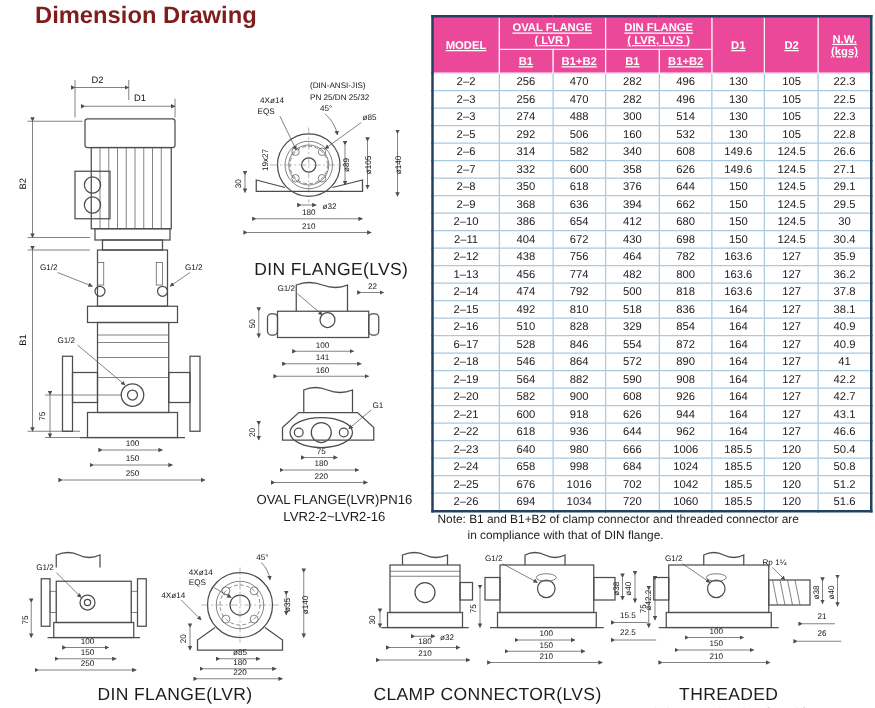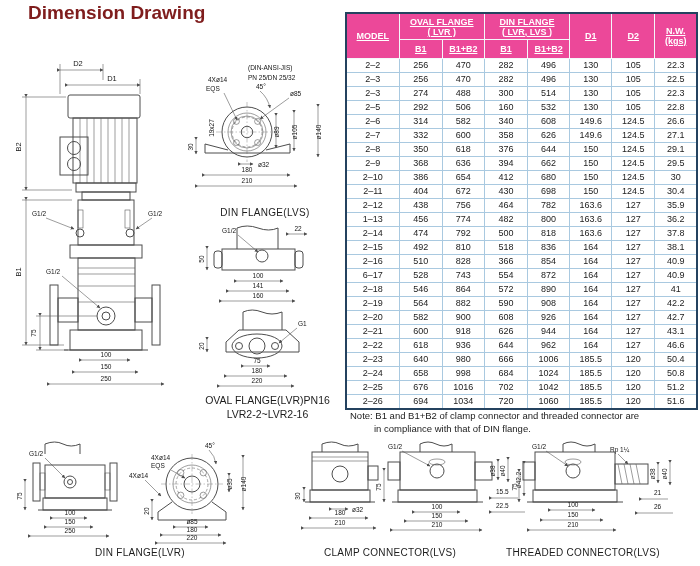--- a/index.html
+++ b/index.html
@@ -8,21 +8,21 @@
   .title{position:absolute;left:28px;top:2px;font-size:19px;font-weight:bold;color:#7f1d1d;}
   .abs{position:absolute;}
   
   svg{overflow:visible;}
   .ln{fill:none;stroke:#4d4d4d;stroke-width:1;}
   .tn{fill:none;stroke:#5a5a5a;stroke-width:.6;}
   .cl{fill:none;stroke:#8a8a8a;stroke-width:.5;stroke-dasharray:6 2 1.5 2;}
   .dash{fill:none;stroke:#6a6a6a;stroke-width:.6;stroke-dasharray:3 2;}
   svg text{font-family:"Liberation Sans",sans-serif;font-size:6.5px;fill:#141414;}
   svg text.lb{font-size:7.5px;}
-  .cap{position:absolute;text-align:center;color:#1c1c1c;font-size:10px;letter-spacing:.3px;}
+  .cap{position:absolute;text-align:center;color:#1c1c1c;font-size:14px;letter-spacing:.3px;}
   .cap2{position:absolute;text-align:center;color:#1c1c1c;font-size:10.5px;line-height:14px;}
   
   .dimtable{position:absolute;left:345px;top:12px;border-collapse:collapse;table-layout:fixed;
             width:353px;border:2px solid #24425f;}
   .dimtable th{background:#ec4899;color:#fff;border:1px solid #f4f8fb;font-size:9px;
                font-weight:bold;padding:0;line-height:10px;text-decoration:underline;}
   .dimtable thead tr:first-child th{height:25px;}
   .dimtable thead tr:last-child th{height:18px;}
   .dimtable td{border:1px solid #a9c9e0;font-size:9px;color:#222;text-align:center;
                padding:0;height:13px;line-height:13px;background:#fff;}
@@ -389,30 +389,30 @@
           <td>518</td>
           <td>836</td>
           <td>164</td>
           <td>127</td>
           <td>38.1</td>
         </tr>
         <tr>
           <td>2–16</td>
           <td>510</td>
           <td>828</td>
-          <td>366</td>
+          <td>329</td>
           <td>854</td>
           <td>164</td>
           <td>127</td>
           <td>40.9</td>
         </tr>
         <tr>
           <td>6–17</td>
           <td>528</td>
-          <td>743</td>
+          <td>846</td>
           <td>554</td>
           <td>872</td>
           <td>164</td>
           <td>127</td>
           <td>40.9</td>
         </tr>
         <tr>
           <td>2–18</td>
           <td>546</td>
           <td>864</td>

